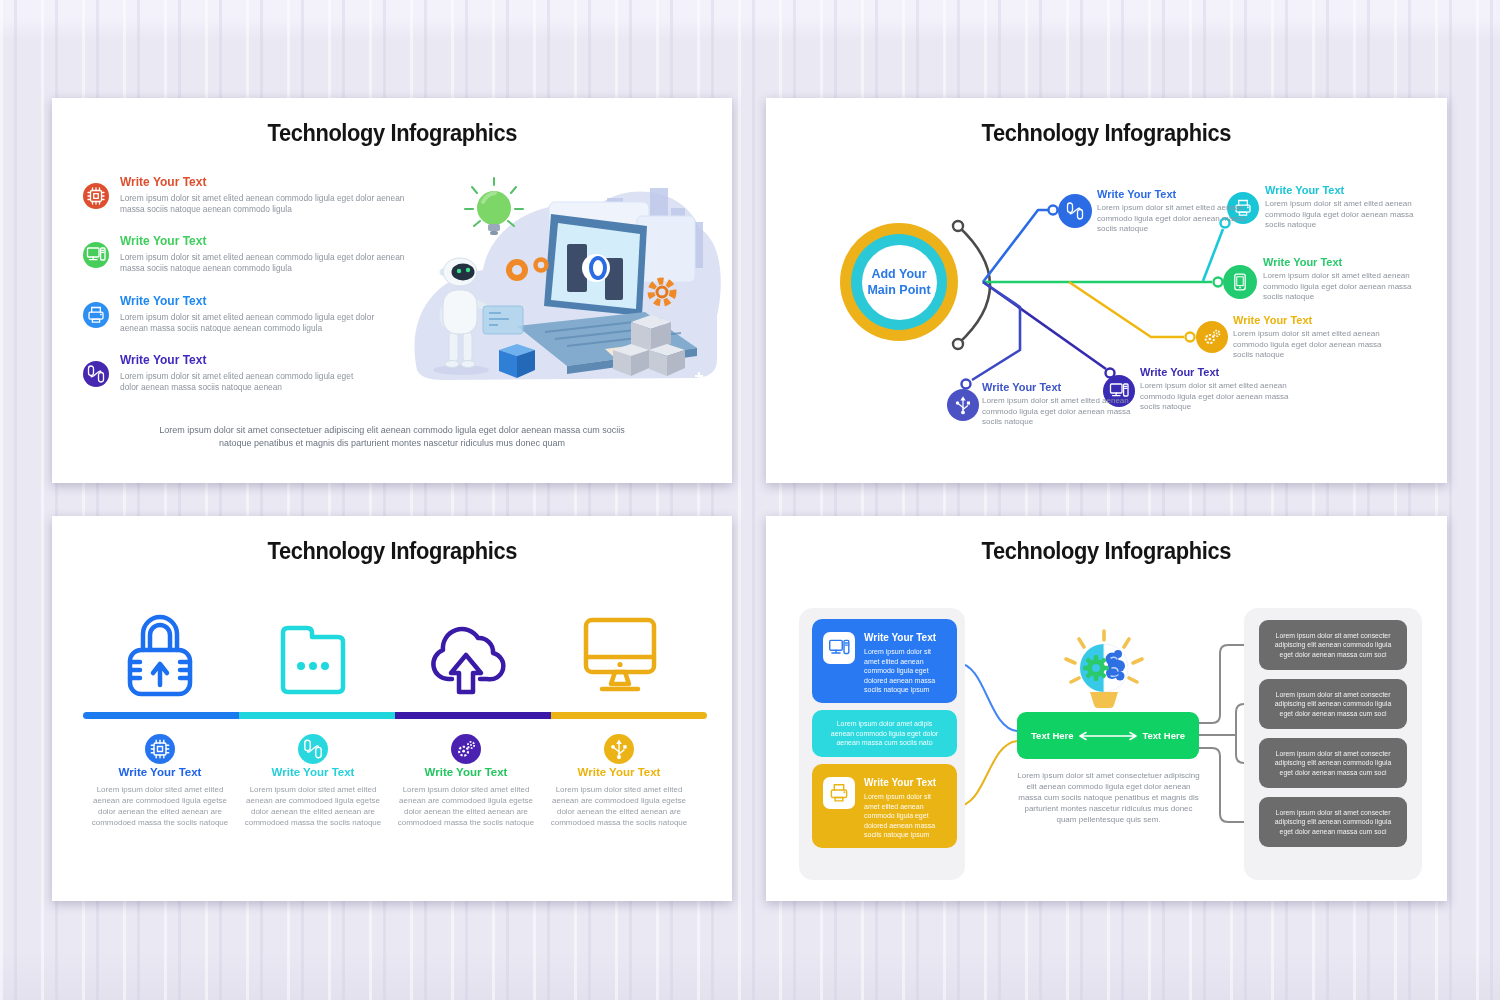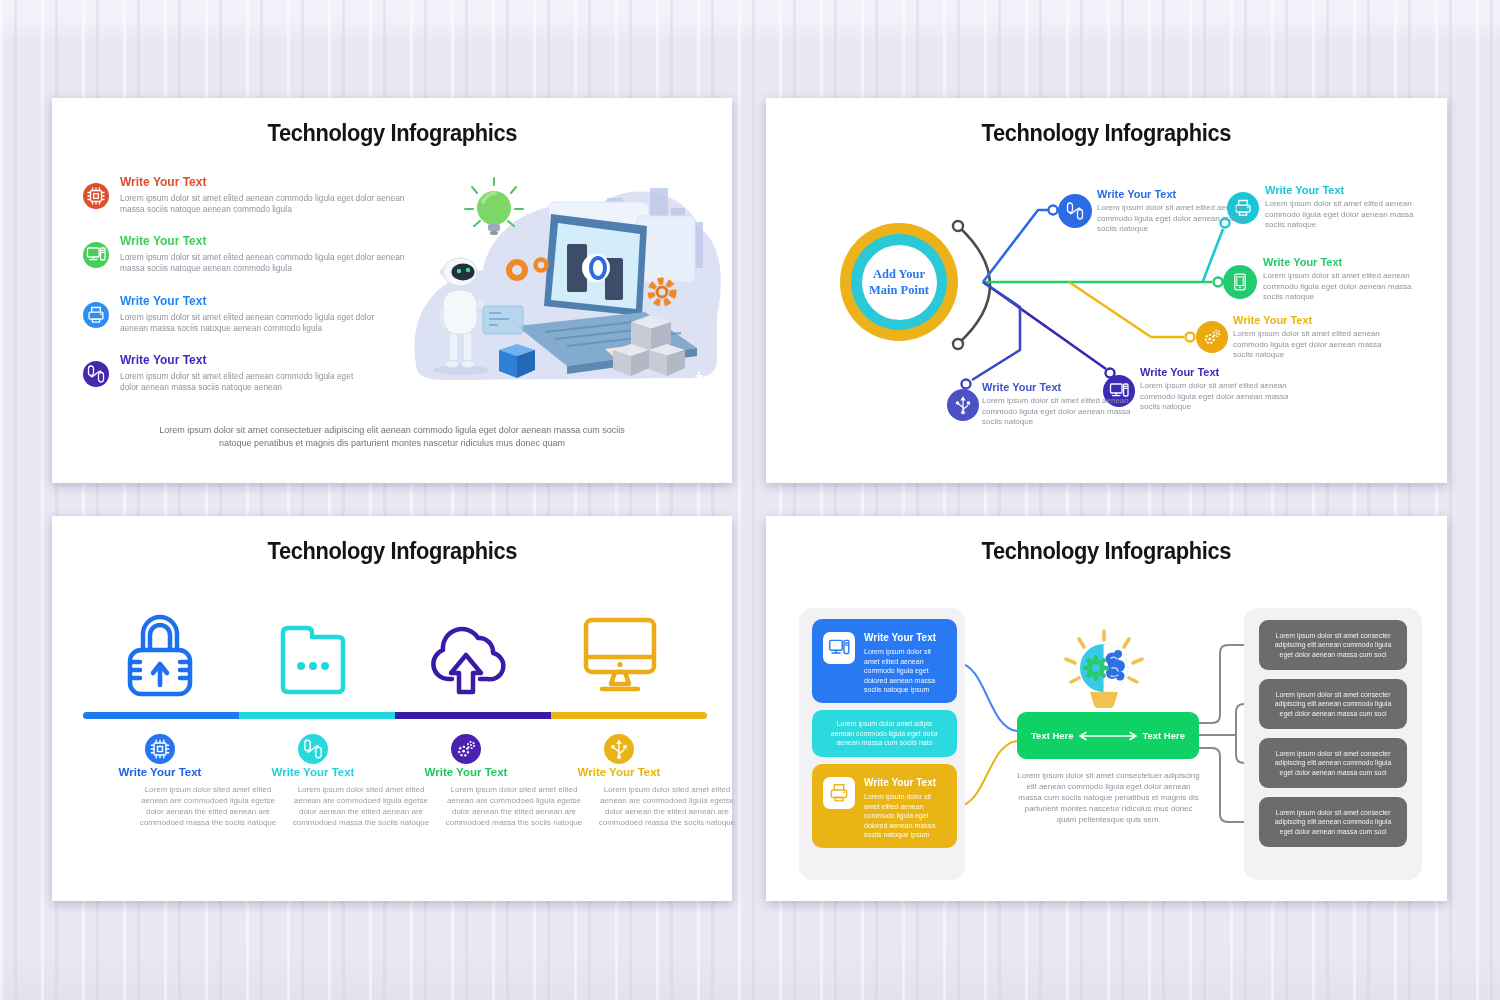--- a/index.html
+++ b/index.html
@@ -13,21 +13,21 @@
   .abs{position:absolute;}
   .title{position:absolute;left:0;right:0;top:22px;text-align:center;font-weight:700;
          font-size:23px;color:#141414;letter-spacing:-.4px;}
   .title>span{display:inline-block;transform:scaleX(.95);transform-origin:center;}
   .h{font-weight:700;font-size:12px;}
   .b{font-size:8.4px;line-height:11.4px;color:#8E949E;}
   .ic{border-radius:50%;display:flex;align-items:center;justify-content:center;}
   .n-h{font-weight:700;font-size:11px;}
   .n-b{font-size:8px;line-height:10.6px;color:#8E949E;width:152px;}
   .c-h{font-weight:700;font-size:11.5px;text-align:center;}
-  .c-b{font-size:8px;line-height:11px;color:#9AA0A8;text-align:center;margin-left:48px;}
+  .c-b{font-size:8px;line-height:11px;color:#9AA0A8;text-align:center;}
   .box-h{font-size:10px;font-weight:700;color:#FFFFFF;}
   .box-b{font-size:7px;line-height:9.6px;color:rgba(255,255,255,.95);}
   .gray-box{position:absolute;left:15px;width:148px;height:50px;background:#6C6C6C;border-radius:9px;
             display:flex;align-items:center;justify-content:center;padding:0 10px;box-sizing:border-box;}
   .gray-b{font-size:6.9px;line-height:9.4px;color:#F2F2F2;text-align:center;}
   svg{display:block;}
 </style>
 </head>
 <body>
 
@@ -243,21 +243,21 @@
         </g>
 
       <path d="M217,184 L254,209 V252 L206,282" fill="none" stroke="#3D49C4" stroke-width="2.6" stroke-linejoin="round"></path>
       <circle cx="200" cy="286" r="4.5" fill="#FFFFFF" stroke="#3D49C4" stroke-width="2.4"></circle>
       <circle cx="197" cy="307" r="16" fill="#4A52C4"></circle>
       <g style="color:#fff" transform="translate(197,307)">
           <use href="#d-plug"></use>
         </g>
     </svg>
 
-    <div class="abs ic" style="left:74px;top:125px;width:118px;height:118px;background:#EDB21A;font-family:Liberation Serif, serif;">
+    <div class="abs ic" style="left:74px;top:125px;width:118px;height:118px;background:#EDB21A;">
       <div class="ic" style="width:96px;height:96px;background:#2BC8D8;">
         <div class="ic" style="width:75px;height:75px;background:#FFFFFF;">
           <div style="width:66px;text-align:center;font-weight:700;font-size:12.5px;line-height:16px;color:#2979E8;">Add Your Main Point</div>
         </div>
       </div>
     </div>
 
     <div class="abs" style="left:331px;top:90px;">
       <div class="n-h" style="color:#2B6BE4;">Write Your Text</div>
       <div class="n-b" style="margin-top:3px;">Lorem ipsum dolor sit amet elited aenean commodo ligula eget dolor aenean massa sociis natoque</div>

